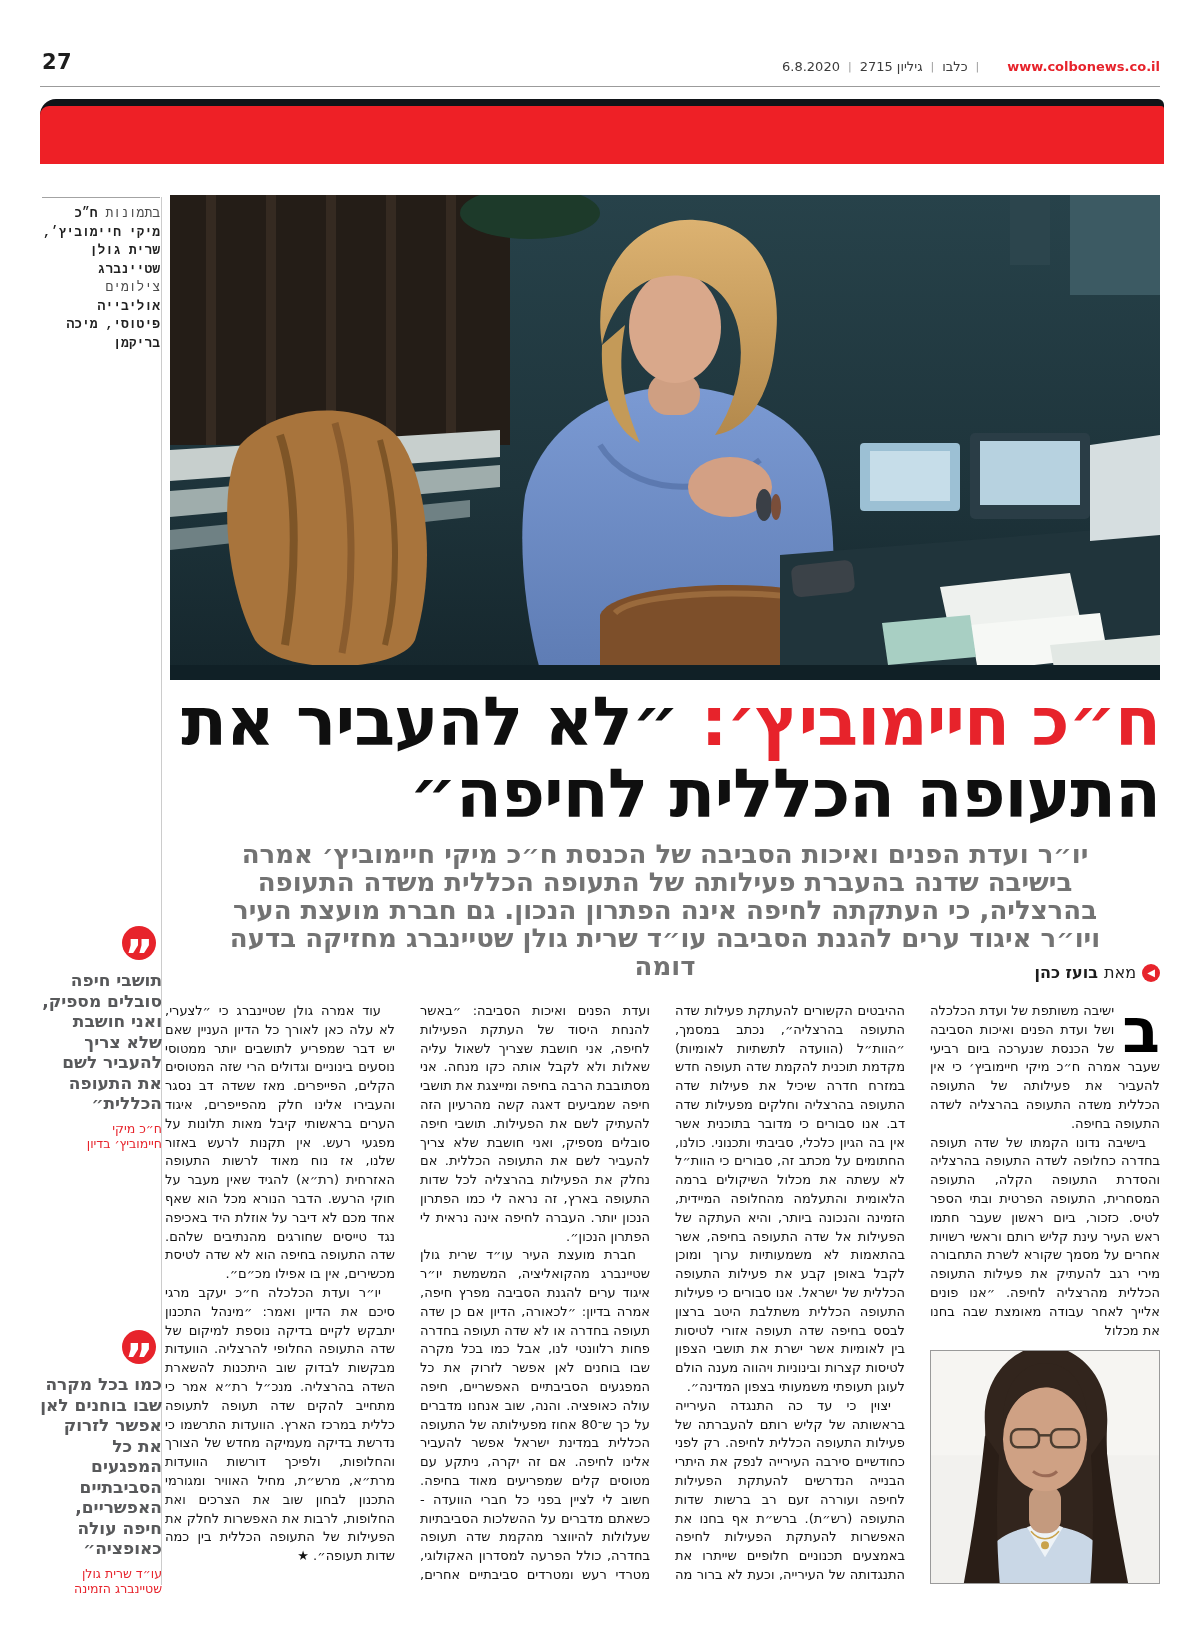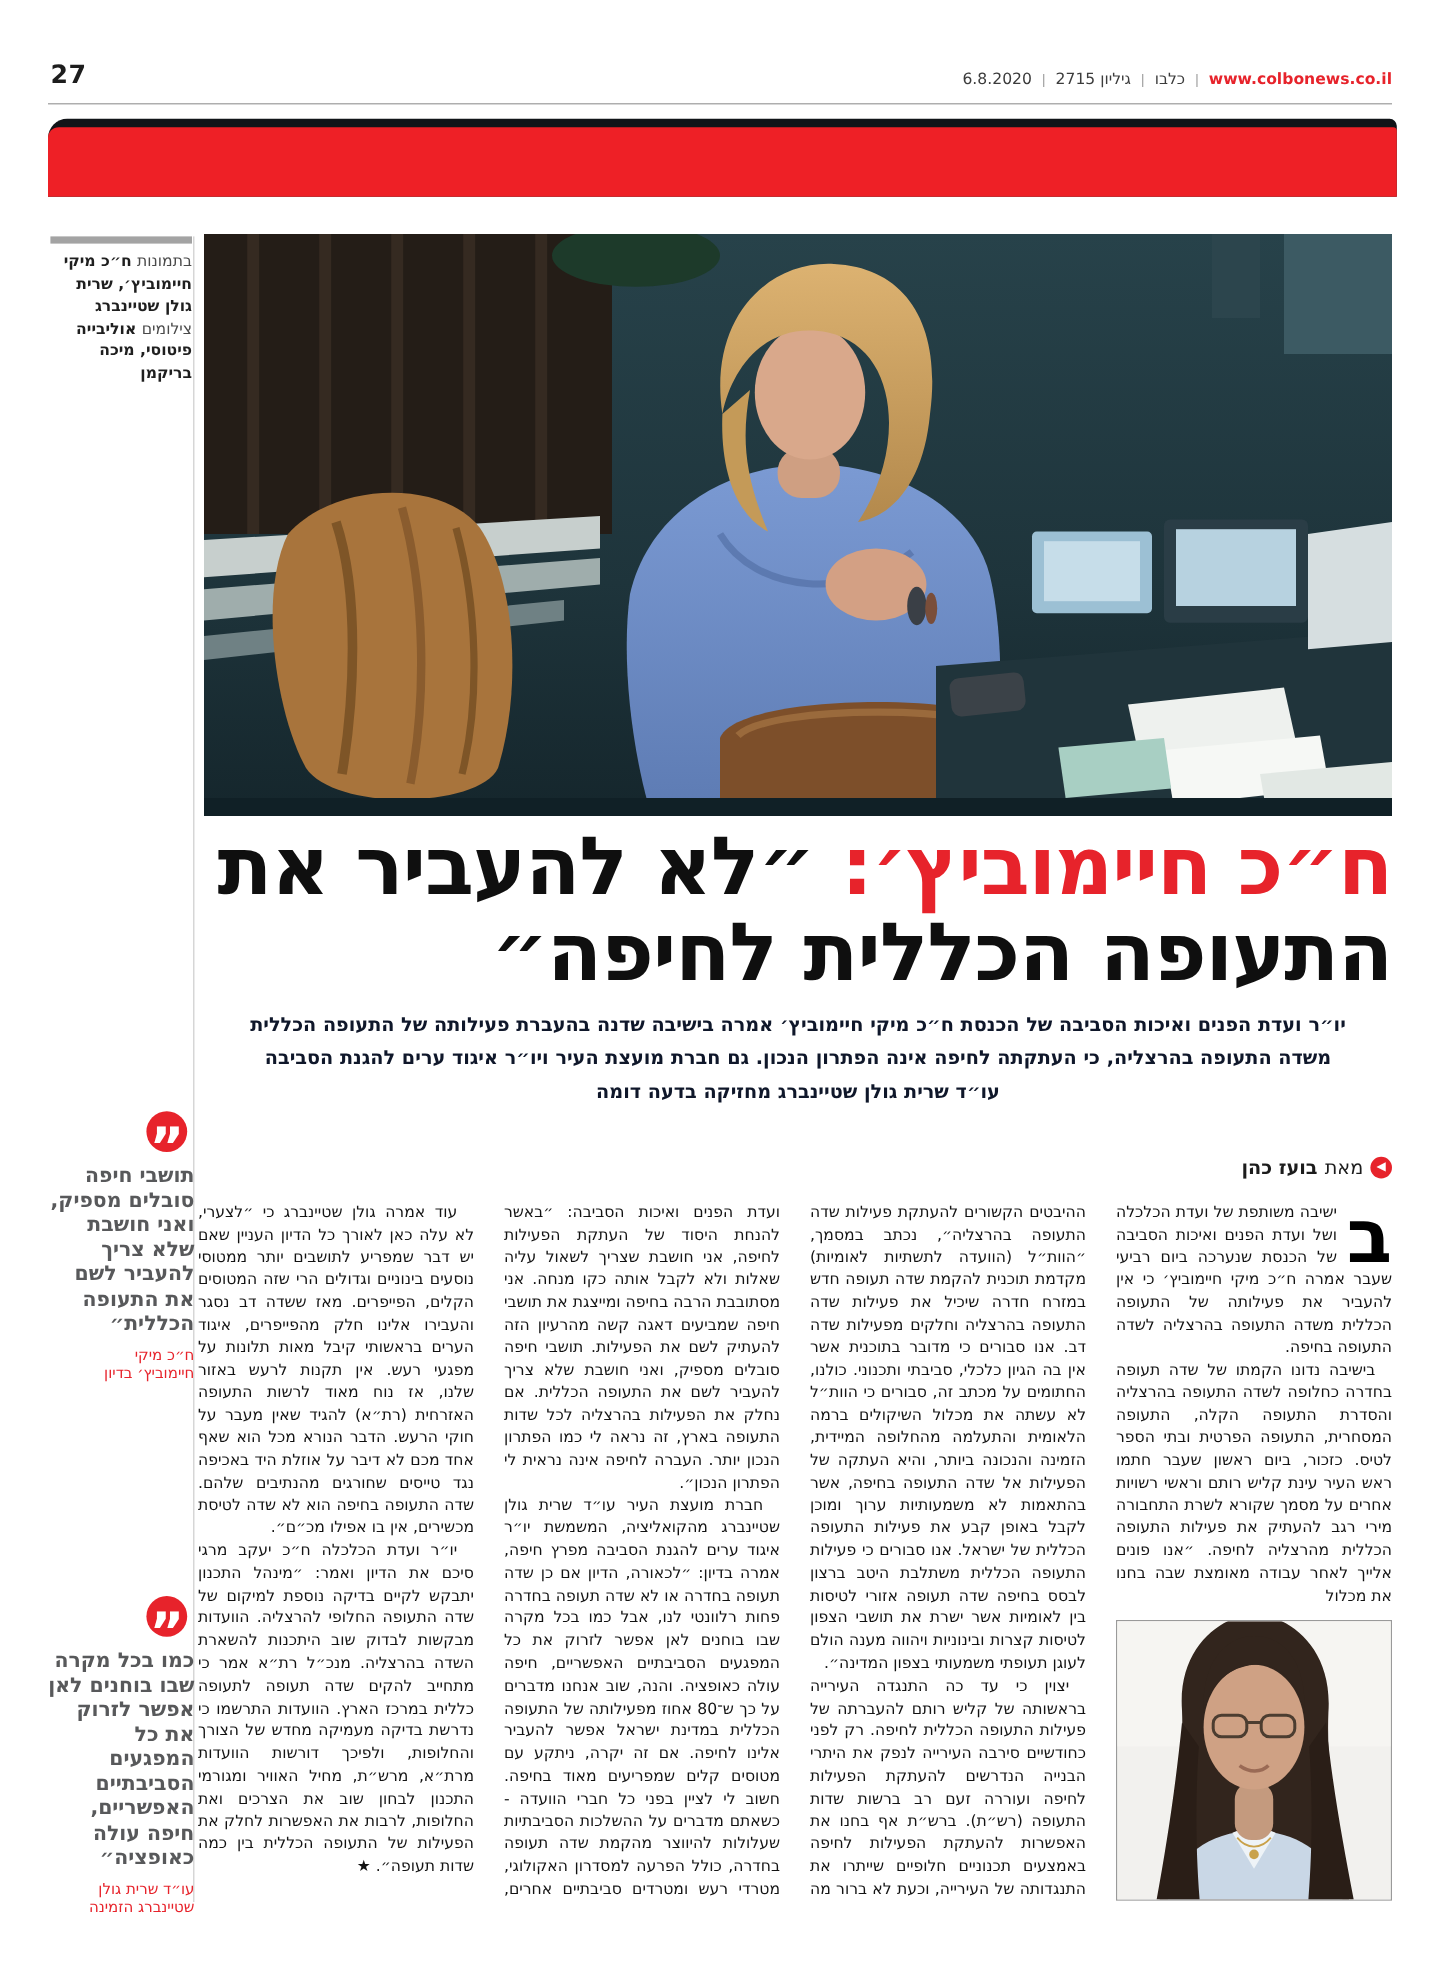--- a/index.html
+++ b/index.html
@@ -13,34 +13,34 @@
   body{
     width:1200px;height:1645px;background:#ffffff;position:relative;
     font-family:"DejaVu Sans",sans-serif;color:#161616;
   }
   .page{position:absolute;inset:0;overflow:hidden;background:#fff;border-radius:12px;}
 
   
   .header-row{position:absolute;left:42px;right:40px;top:50px;display:flex;justify-content:space-between;align-items:flex-end;}
   .pagenum{font-size:21px;font-weight:bold;color:#1d1d1d;letter-spacing:0.5px;}
   .meta{direction:rtl;display:flex;align-items:center;gap:8px;font-size:13px;color:#3c3c3c;}
-  .meta .url{color:var(--accent);font-weight:bold;}
+  .meta .url{color:var(--accent);font-weight:bold;margin-left:20px;}
   .meta .sep{color:#9a9a9a;font-size:11px;}
   .header-rule{position:absolute;left:40px;right:40px;top:86px;height:1px;background:#9b9b9b;}
 
   
   .red-bar{position:absolute;left:40px;right:36px;top:99px;height:65px;background:var(--bar-cap);border-radius:16px 6px 0 0;}
   .red-bar-inner{position:absolute;left:0;right:0;top:7px;bottom:0;background:var(--bar-red);border-radius:9px 3px 0 0;}
 
   
   .caption{
     position:absolute;left:42px;top:197px;width:118px;
-    border-top:6px solid #a3a3a3;padding-top:7px;
+    border-top:1px solid #a3a3a3;padding-top:7px;
     direction:rtl;text-align:right;font-size:13px;line-height:18.5px;
-    font-weight:bold;color:#1f1f1f;
+    font-weight:bold;color:#1f1f1f;font-family:Liberation Mono, monospace;
   }
   .caption .lbl{font-weight:normal;color:#4a4a4a;}
   .v-rule{position:absolute;left:161px;top:197px;width:1px;height:1388px;background:#cccccc;}
 
   .quote{position:absolute;left:40px;width:122px;direction:rtl;text-align:right;}
   .quote-1{top:926px;}
   .quote-2{top:1330px;}
   .qcircle{
     width:34px;height:34px;border-radius:50%;background:var(--accent);
     margin:0 6px 10px auto;overflow:hidden;position:relative;
@@ -59,21 +59,21 @@
   
   .headline{
     position:absolute;left:170px;top:686px;width:990px;
     direction:rtl;text-align:right;font-weight:bold;color:#0f0f0f;
     font-size:67px;line-height:72px;letter-spacing:-1px;
   }
   .headline .red{color:var(--accent);}
   .subhead{
     position:absolute;left:200px;top:840px;width:930px;
     direction:rtl;text-align:center;font-weight:bold;
-    font-size:16px;line-height:28px;color:#0f172a;
+    font-size:26px;line-height:28px;color:#737373;
   }
   .byline{
     position:absolute;right:40px;top:963px;direction:rtl;
     display:flex;align-items:center;gap:6px;font-size:16px;color:#1c1c1c;
   }
   .byline .bicon{
     width:18px;height:18px;border-radius:50%;background:var(--accent);color:#fff;
     display:flex;align-items:center;justify-content:center;font-size:10px;line-height:1;
   }
   .byline b{font-weight:bold;}

